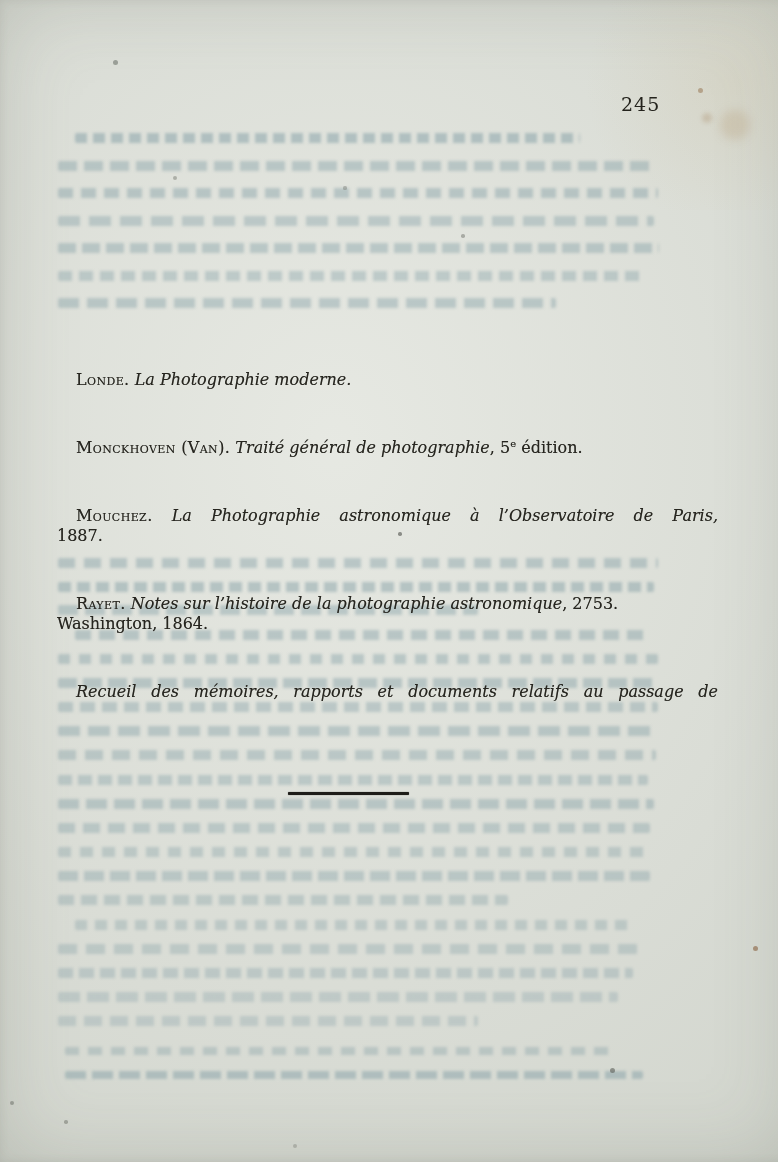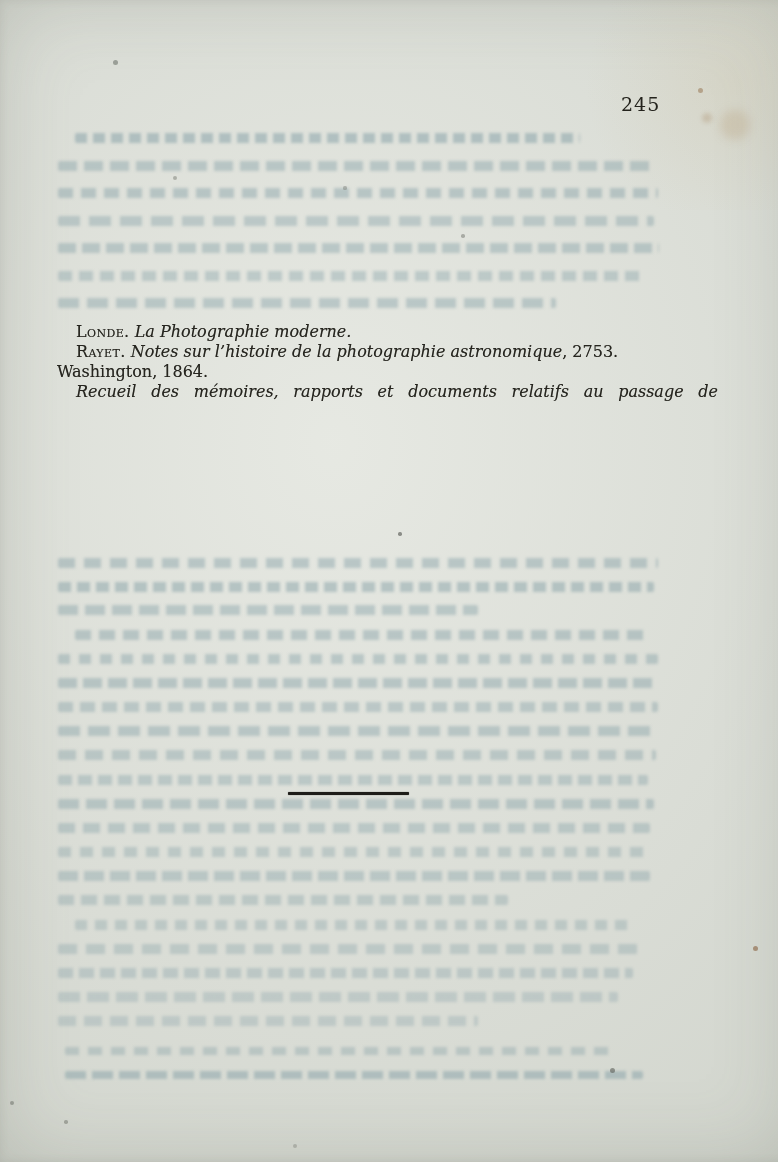--- a/index.html
+++ b/index.html
@@ -39,21 +39,21 @@
     letter-spacing:3.5px;color:#201f19;
     text-shadow:0 0 .5px rgba(32,31,25,.6);
   }
   .bib{
     position:absolute;left:57px;top:322px;width:661px;
     font-size:16px;line-height:20px;
     text-shadow:0 0 .4px rgba(38,37,31,.45);
   }
   .bib-line{min-height:20px;white-space:nowrap;}
   .bib-line.justify{white-space:normal;text-align:justify;text-align-last:justify;}
-  .bib-line.indent{padding-left:19px;}
+  .bib-line.indent{padding-left:19px;margin-top:48px;}
   .seg-sc{font-variant:small-caps;letter-spacing:.4px;}
   .seg-it{font-style:italic;}
   .seg-sup{font-size:10px;vertical-align:6px;line-height:0;}
   .rule{
     position:absolute;left:288px;top:792px;width:121px;height:3px;
     background:#1e1d19;border-radius:1px;
     box-shadow:0 0 1px rgba(30,29,25,.8);
   }
 </style>
 </head>
@@ -112,20 +112,27 @@
     </div>
 
   <div class="page-number">245</div>
 
 
   <div class="bib" id="bib">
       <div>
         <div class="bib-line indent"><span class="seg-sc">Londe.</span><span class="seg-it"> La Photographie moderne.</span></div>
       </div>
       <div>
+        <div class="bib-line indent"><span class="seg-sc">Monckhoven (Van).</span><span class="seg-it"> Traité général de photographie</span><span class="seg-rm">, 5</span><span class="seg-sup">e</span><span class="seg-rm"> édition.</span></div>
+      </div>
+      <div>
+        <div class="bib-line indent justify"><span class="seg-sc">Mouchez.</span><span class="seg-it"> La Photographie astronomique à l’Observatoire de Paris,</span></div>
+        <div class="bib-line"><span class="seg-rm">1887.</span></div>
+      </div>
+      <div>
         <div class="bib-line indent"><span class="seg-sc">Rayet.</span><span class="seg-it"> Notes sur l’histoire de la photographie astronomique</span><span class="seg-rm">, 2753.</span></div>
       </div>
       <div>
         <div class="bib-line"><span class="seg-rm">Washington, 1864.</span></div>
       </div>
       <div>
         <div class="bib-line indent justify"><span class="seg-it">Recueil des mémoires, rapports et documents relatifs au passage de</span></div>
       </div>
     </div>
 

